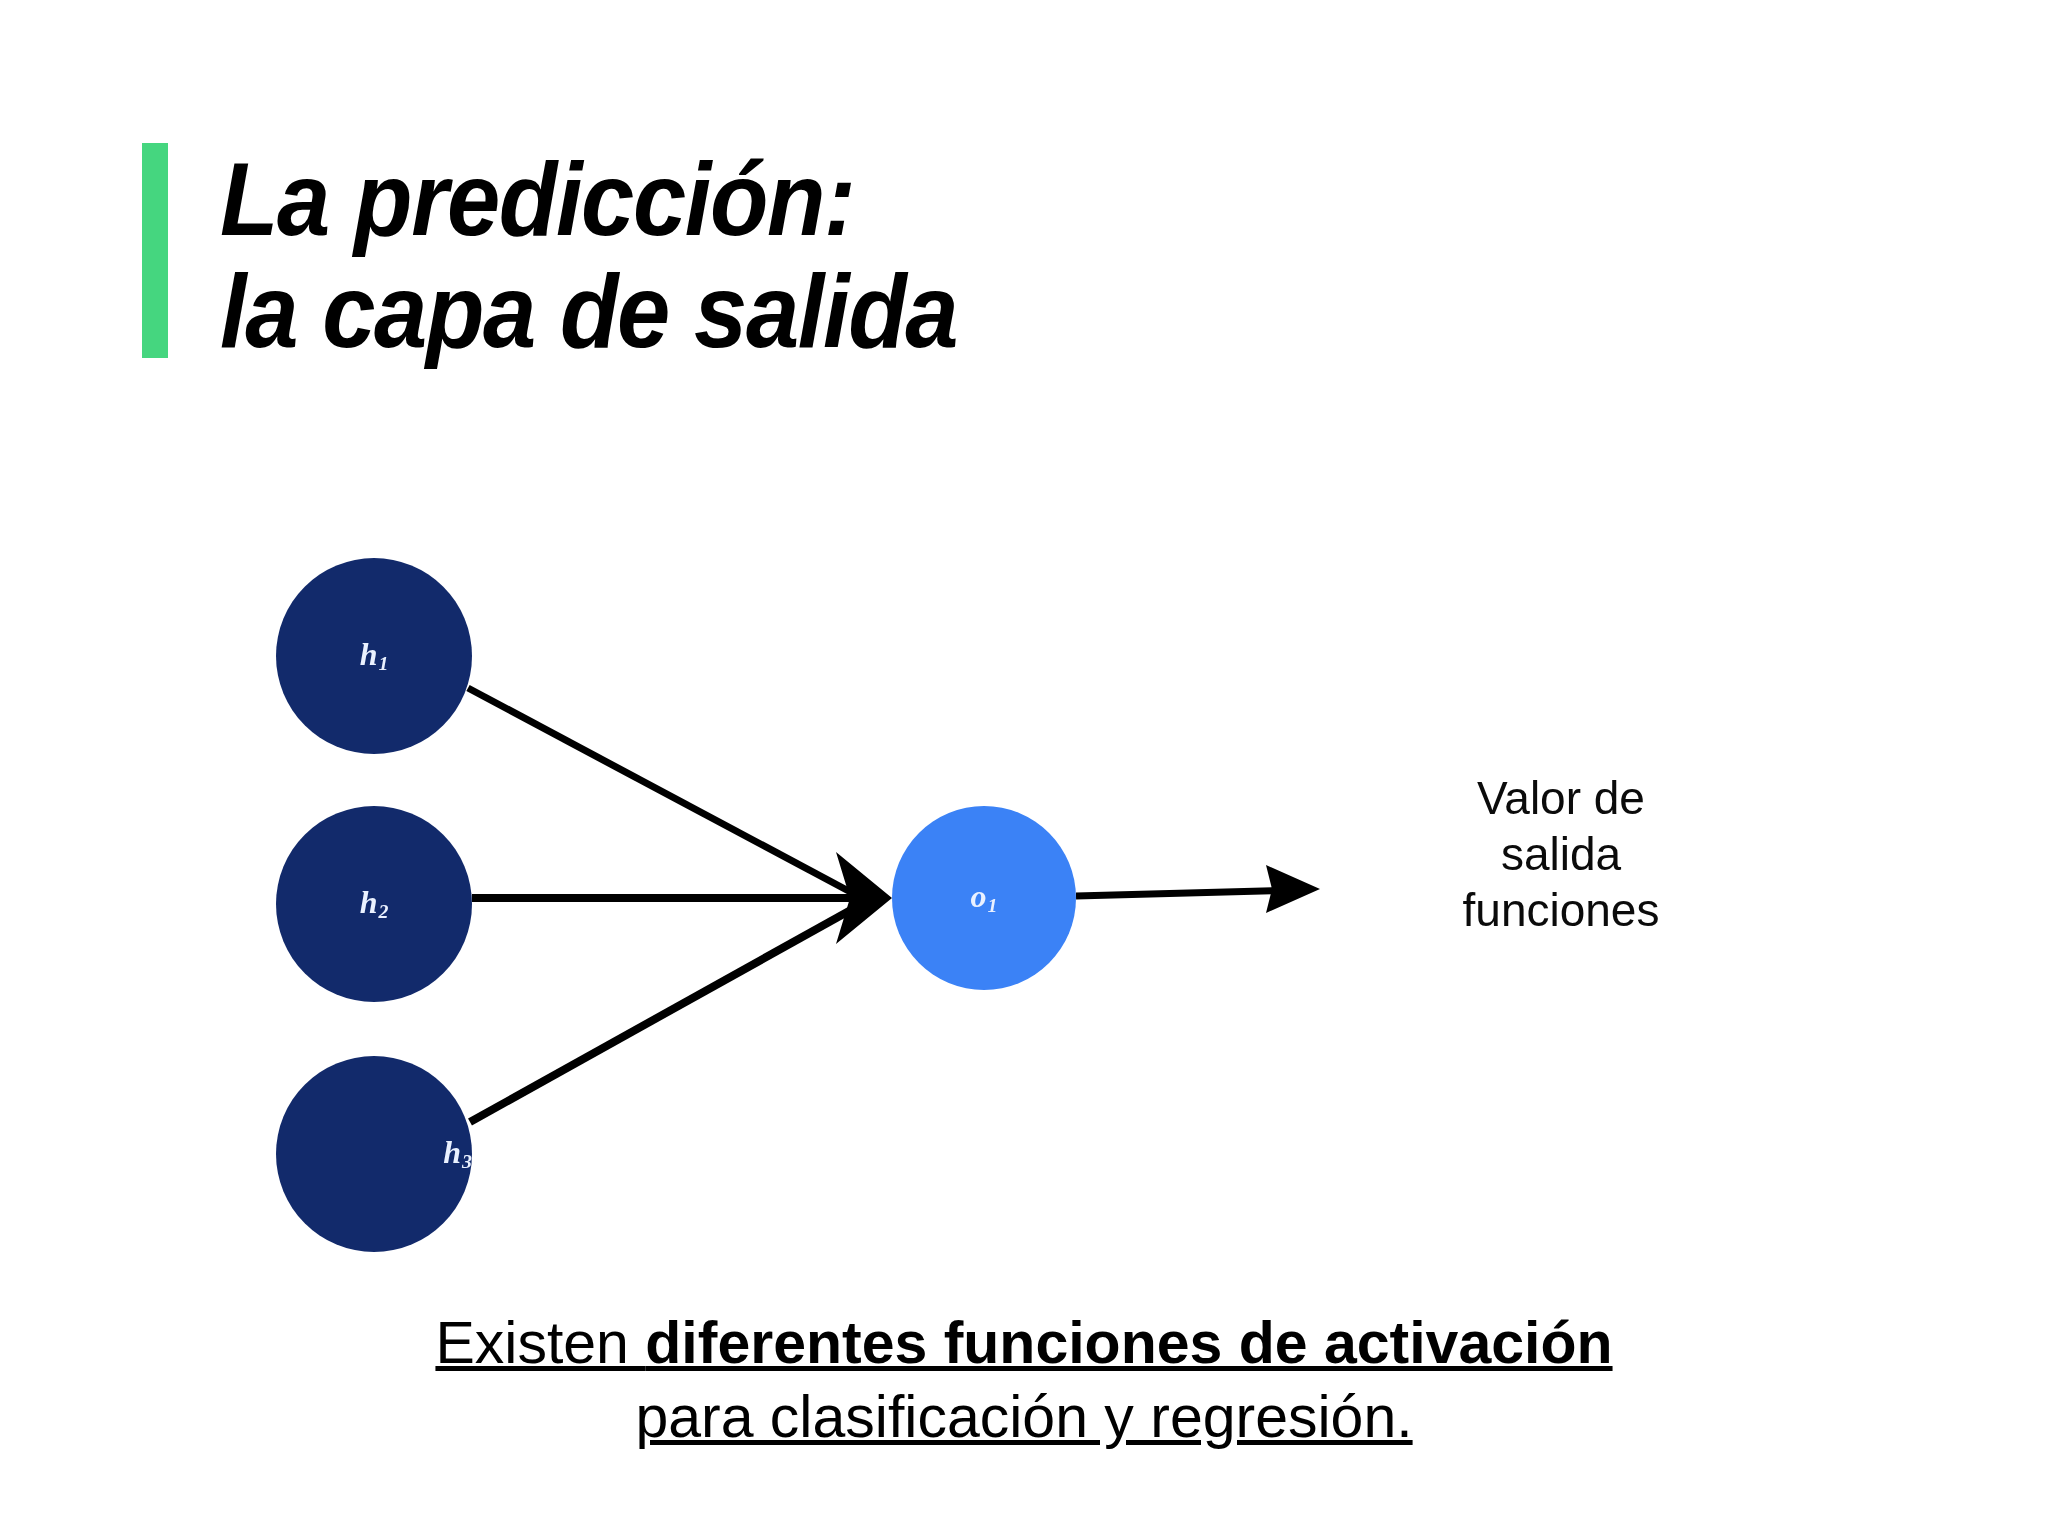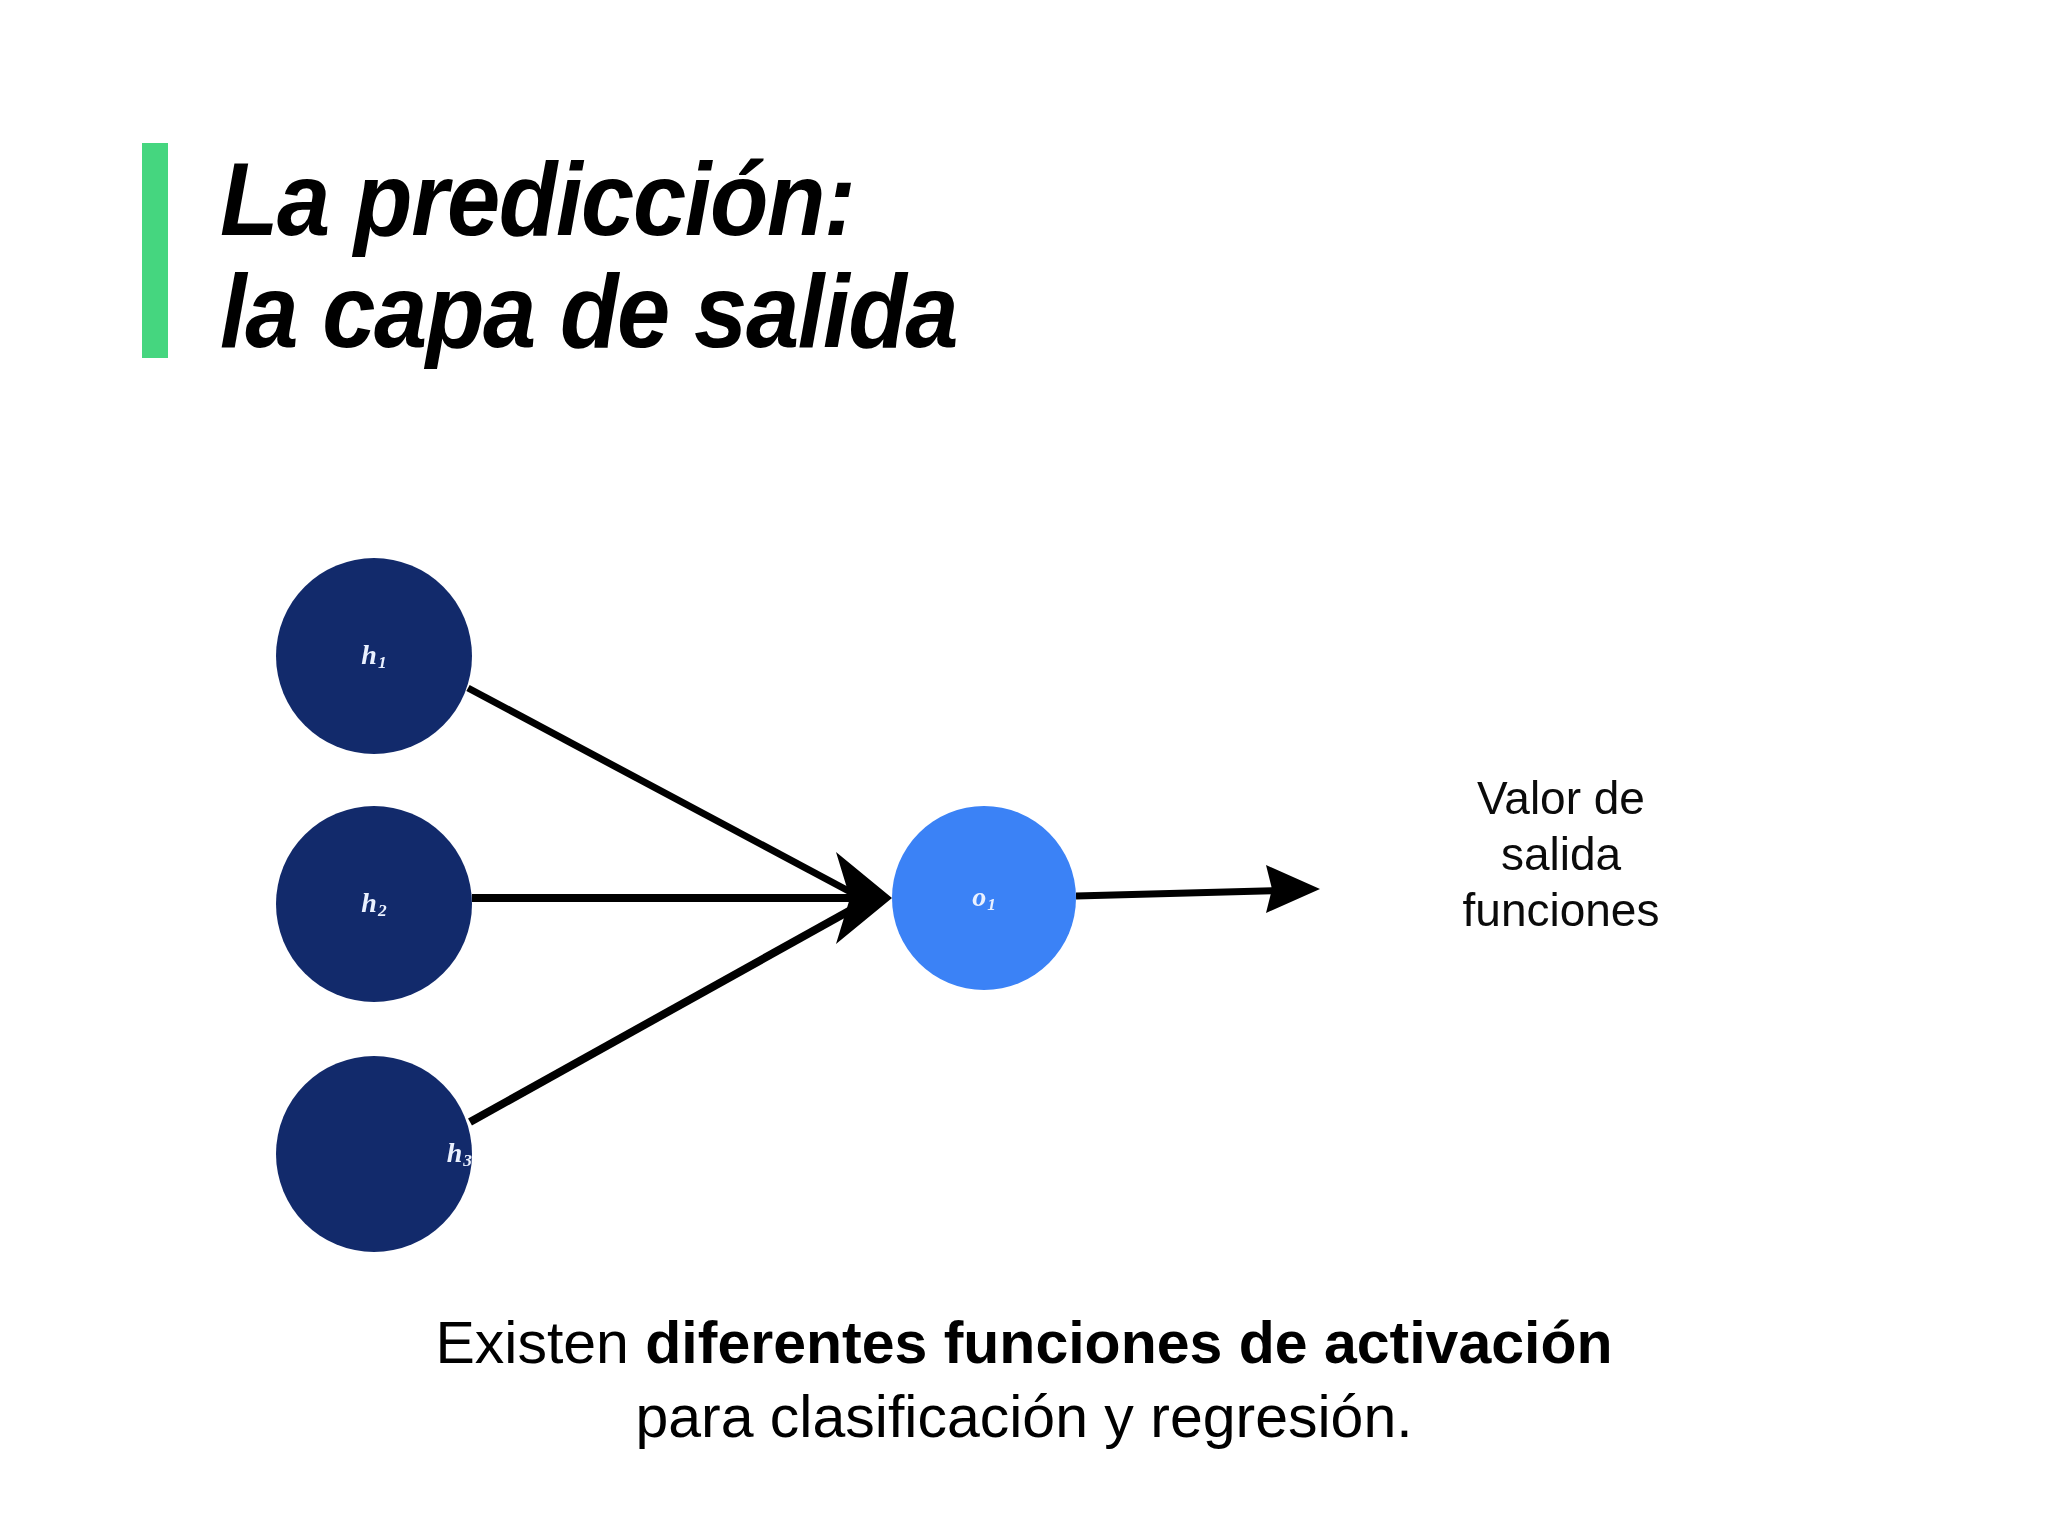--- a/index.html
+++ b/index.html
@@ -78,21 +78,21 @@
     display: flex;
     align-items: center;
     justify-content: center;
     color: #eef4ff;
   }
 
   .node-label {
     font-family: "Liberation Serif", serif;
     font-style: italic;
     font-weight: 700;
-    font-size: 28px;
+    font-size: 32px;
     line-height: 1;
     color: #eaf1ff;
     user-select: none;
   }
 
   .node-label sub {
     font-size: 0.62em;
     font-style: italic;
     font-weight: 700;
     vertical-align: -0.22em;
@@ -136,20 +136,21 @@
   .bottom-caption {
     position: absolute;
     left: 0;
     top: 1306px;
     width: 2048px;
     text-align: center;
     font-family: "Liberation Sans Narrow", "Liberation Sans", sans-serif;
     font-size: 59px;
     line-height: 1.26;
     color: #000000;
+    text-decoration: underline;
   }
 
   .bottom-caption .line { display: block; white-space: nowrap; }
   .bottom-caption .reg { font-weight: 400; }
   .bottom-caption .bold { font-weight: 700; }
 </style>
 </head>
 <body>
 
 <div class="slide">

